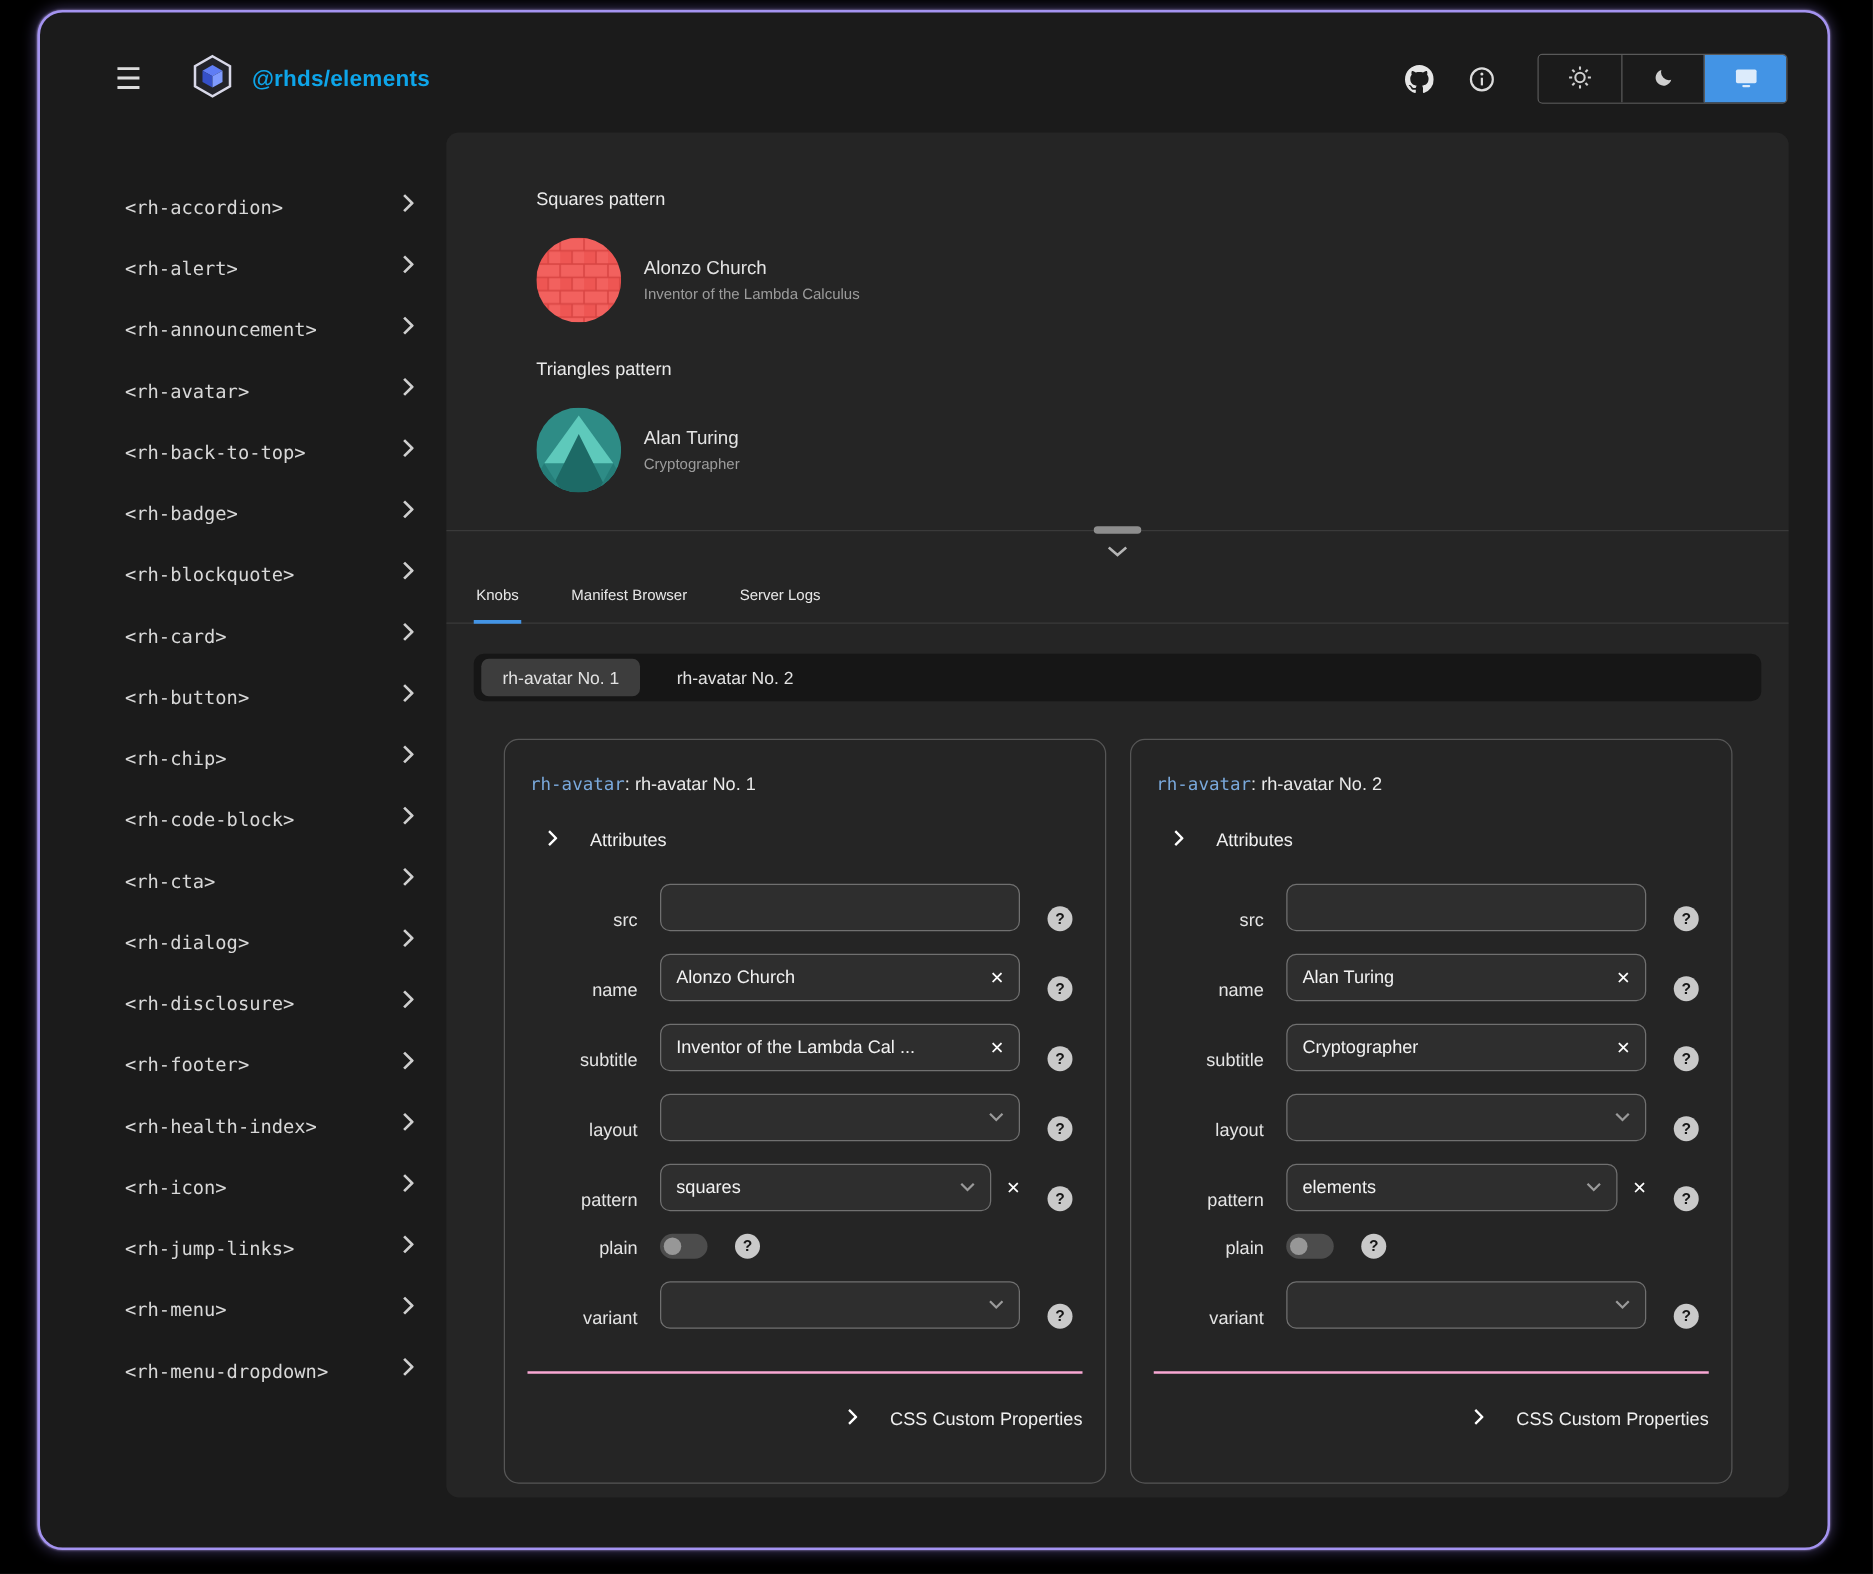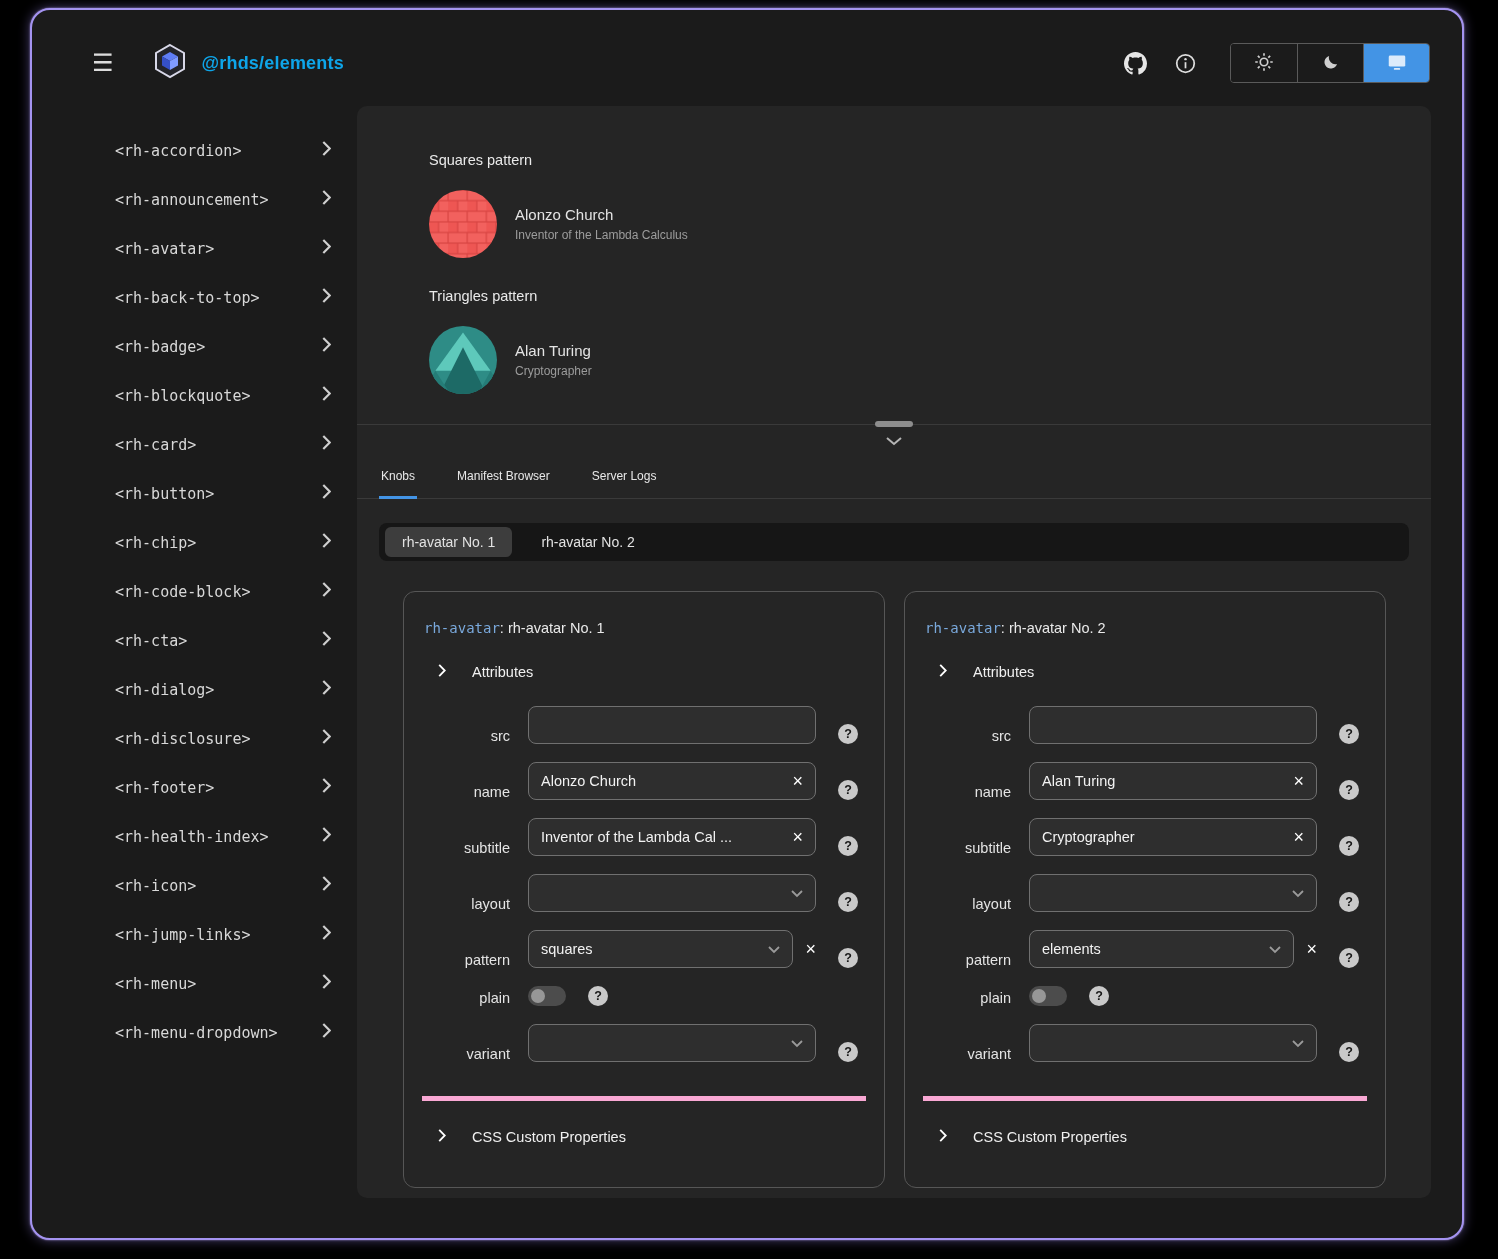--- a/index.html
+++ b/index.html
@@ -26,22 +26,22 @@
   .icon-btn { background:none; border:none; cursor:pointer; padding:6px; display:flex; align-items:center; }
   .icon-btn + .icon-btn { margin-left:16px; }
   .theme-group { display:flex; border:1px solid #5a5a5a; border-radius:4px; overflow:hidden; margin-left:28px; }
   .theme-btn { width:66px; height:38px; display:flex; align-items:center; justify-content:center;
                background:#1b1b1b; border:none; border-left:1px solid #5a5a5a; cursor:pointer; }
   .theme-btn:first-child { border-left:none; }
   .theme-btn.active { background:#4394e5; }
   
   .content-row { display:flex; height:1136px; }
   .sidebar { width:325px; flex:none; padding:20px 0 0 0; overflow:hidden; }
-  .side-item { height:49px; display:flex; align-items:center; justify-content:space-between;
-               padding:0 26px 0 68px; cursor:pointer;margin-left:15px; }
+  .side-item { height:49px; display:flex; align-items:flex-end; justify-content:space-between;
+               padding:0 26px 0 68px; cursor:pointer; }
   .side-label { font-family:"DejaVu Sans Mono", monospace; font-size:15px; color:#d8d8d8; }
   .main { flex:1; margin:0 31px 44px 0; background:#252525; border-radius:10px; overflow:hidden; }
   
   .demo { padding:46px 72px 0; }
   .demo-heading { font-size:14.5px; color:#eaeaea; margin-bottom:22px; }
   .avatar-row { display:flex; align-items:center; gap:18px; margin-bottom:30px; }
   .avatar { width:68px; height:68px; flex:none; }
   .avatar-name { font-size:15px; color:#e4e4e4; margin-bottom:5px; }
   .avatar-subtitle { font-size:12px; color:#9c9c9c; }
   .divider { position:relative; border-top:1px solid #3a3a3a; height:0; margin-top:20px; }
@@ -78,21 +78,21 @@
   .select-input { cursor:pointer; }
   .input-text { flex:1; font-size:14.5px; color:#f2f2f2; white-space:nowrap; overflow:hidden; min-width:0; }
   .clear-btn { background:none; border:none; color:#fff; font-size:18px; line-height:1;
                padding:0; cursor:pointer; flex:none; }
   .help { width:20px; height:20px; flex:none; margin-left:22px; border-radius:50%;
           background:#c9c9c9; color:#161616; font-size:12.5px; font-weight:bold;
           display:flex; align-items:center; justify-content:center; border:none; cursor:pointer; }
   .toggle { width:38px; height:20px; border-radius:10px; background:#4c4c4c; position:relative;
             border:none; cursor:pointer; flex:none; }
   .toggle .knob { position:absolute; left:3px; top:3px; width:14px; height:14px; border-radius:50%; background:#979797; }
-  .css-row { border-top:5px solid #f9a8d4; margin-top:34px; padding-top:28px; margin-bottom:0; }
+  .css-row { border-top:2px solid #f9a8d4; margin-top:34px; padding-top:28px; margin-bottom:0;justify-content:flex-end; }
 </style>
 </head>
 <body>
 
 <div class="frame">
 
   <header class="header">
     <button class="hamburger">☰</button>
     <div class="brand">
       <span>
@@ -142,20 +142,28 @@
             </svg>
         </span>
       </button>
     </div>
   </header>
 
   <div class="content-row">
     <nav class="sidebar">
         <div class="side-item">
     <span class="side-label">&lt;rh-accordion&gt;</span>
+    <span>
+      <svg width="9" height="15" viewBox="0 0 8 14" fill="none" stroke="#cfcfcf" stroke-width="2">
+              <path d="M1 1l6 6-6 6"></path>
+            </svg>
+    </span>
+  </div>
+        <div class="side-item">
+    <span class="side-label">&lt;rh-alert&gt;</span>
     <span>
       <svg width="9" height="15" viewBox="0 0 8 14" fill="none" stroke="#cfcfcf" stroke-width="2">
               <path d="M1 1l6 6-6 6"></path>
             </svg>
     </span>
   </div>
         <div class="side-item">
     <span class="side-label">&lt;rh-announcement&gt;</span>
     <span>
       <svg width="9" height="15" viewBox="0 0 8 14" fill="none" stroke="#cfcfcf" stroke-width="2">

